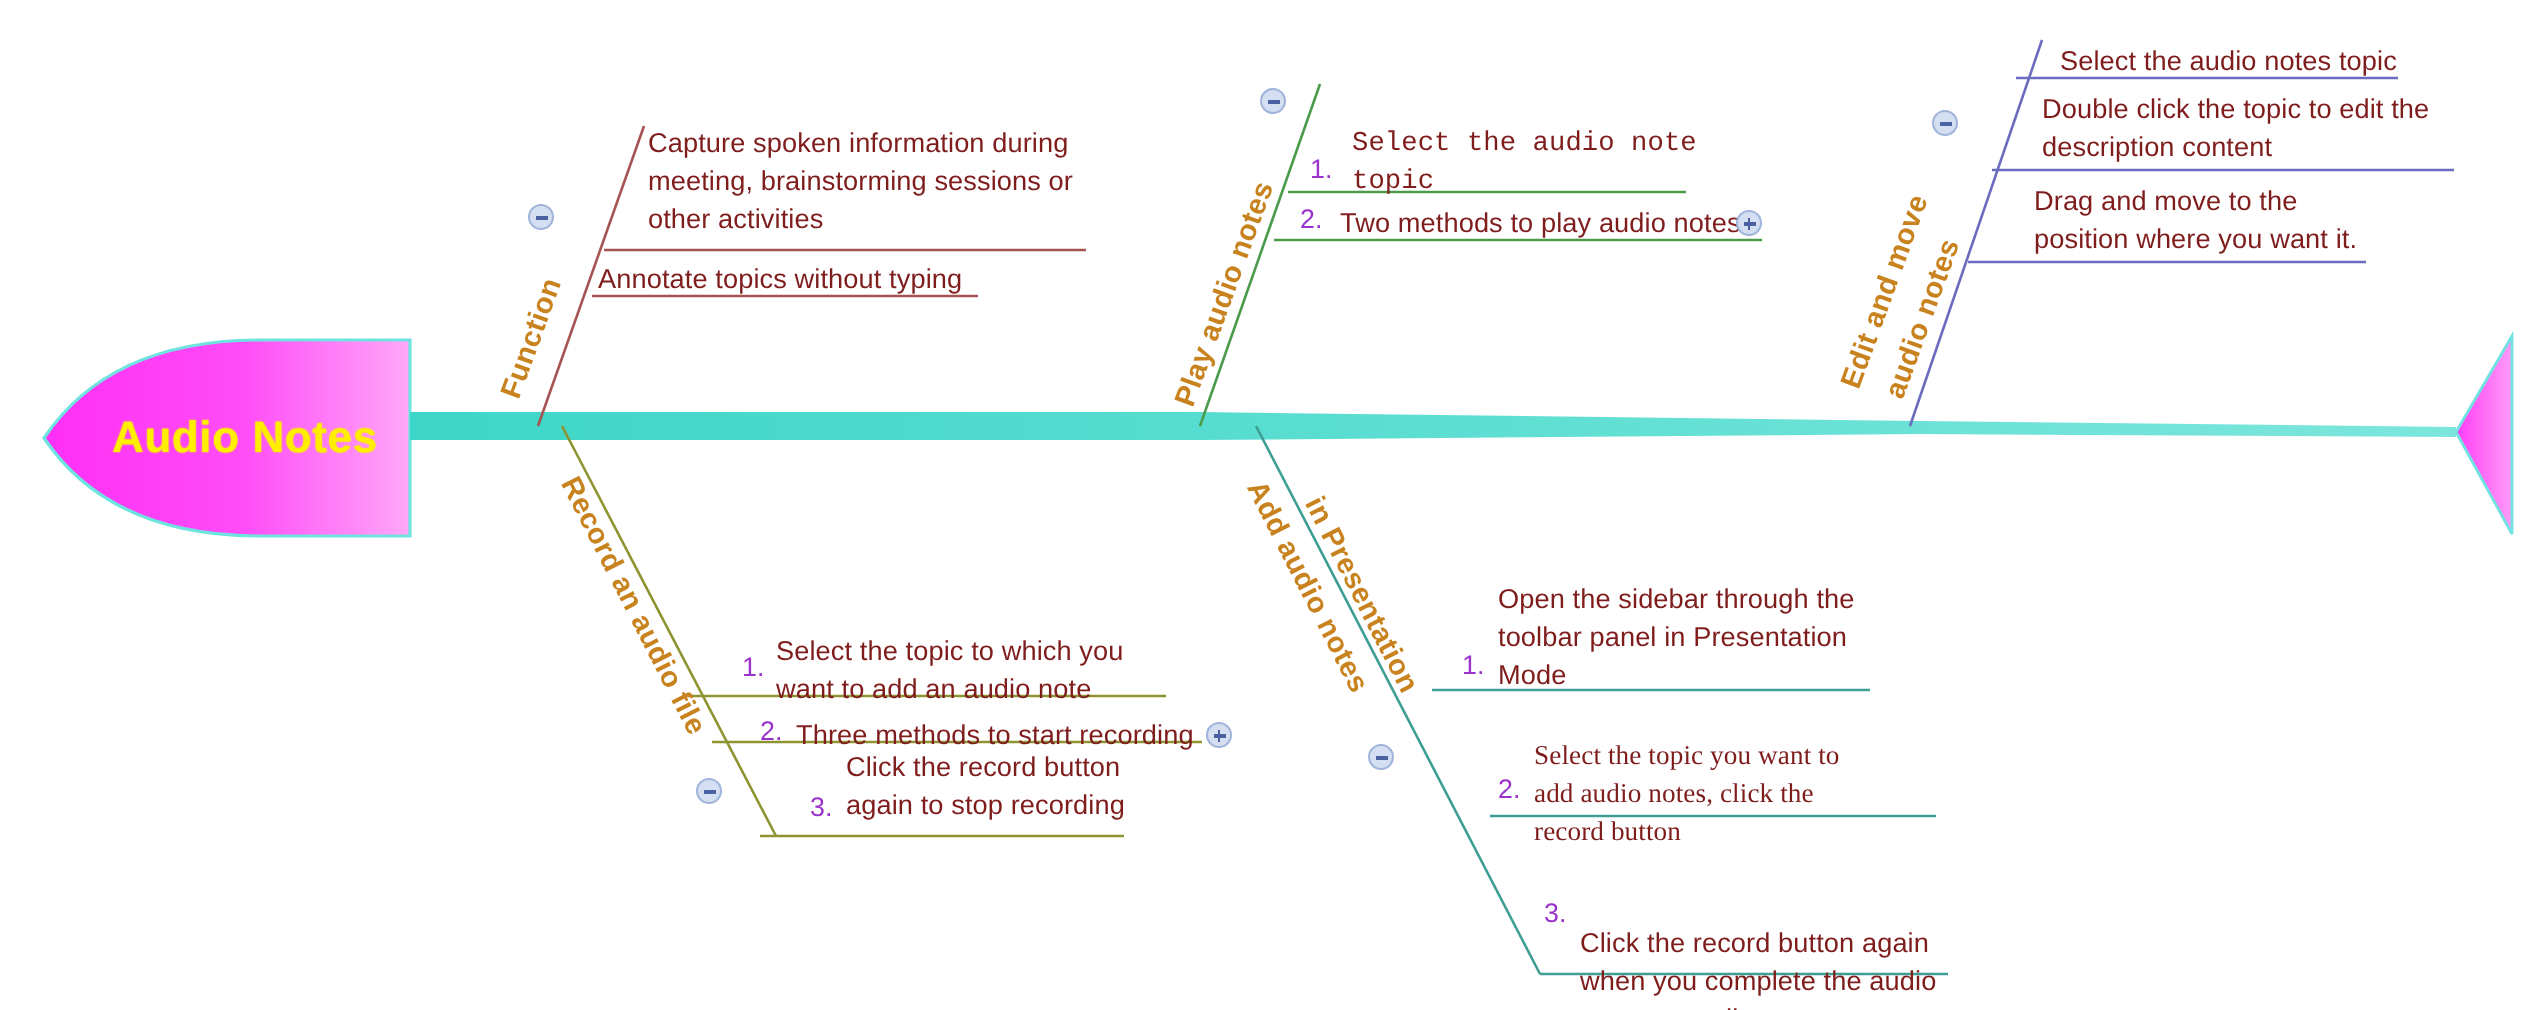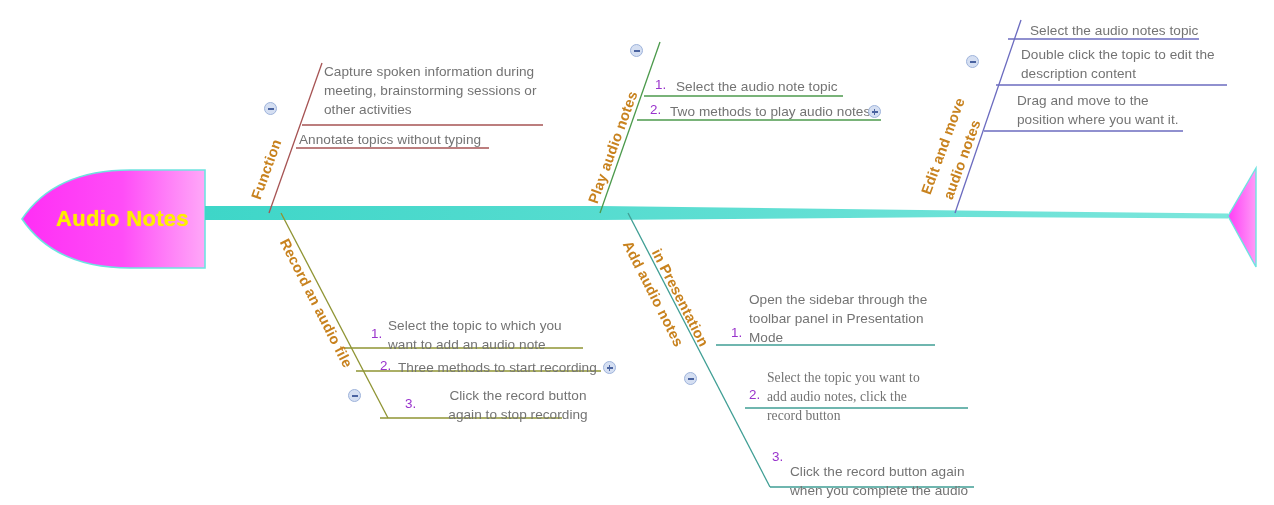--- a/index.html
+++ b/index.html
@@ -28,21 +28,21 @@
     position: absolute;
     color: #c8821e;
     font-size: 14.5px;
     font-weight: 600;
     white-space: nowrap;
     letter-spacing: 0.2px;
     transform-origin: 0 0;
   }
   .item {
     position: absolute;
-    color: #737373;
+    color: #7f1d1d;
     font-size: 13.6px;
     line-height: 19px;
     white-space: pre-line;
     letter-spacing: 0.05px;
   }
   .item-num {
     position: absolute;
     color: #9933cc;
     font-size: 13.4px;
     letter-spacing: 0.05px;
@@ -171,42 +171,42 @@
   <div class="tog" style="left:966px; top:55px;"></div>
   <div class="tog" style="left:348px; top:389px;"></div>
   <div class="tog" style="left:684px; top:372px;"></div>
 
   <div class="item" style="left:324px; top:62px; width:230px;">Capture spoken information during
 meeting, brainstorming sessions or
 other activities</div>
   <div class="item" style="left:299px; top:130px; width:200px;">Annotate topics without typing</div>
 
   <div class="item-num" style="left:655px; top:77px;">1.</div>
-  <div class="item" style="left:676px; top:77px; width:200px;">Select the audio note topic</div>
+  <div class="item" style="left:676px; top:63px; width:200px;font-family:Liberation Mono, monospace;">Select the audio note topic</div>
 
   <div class="item-num" style="left:650px; top:102px;">2.</div>
   <div class="item" style="left:670px; top:102px; width:210px;">Two methods to play audio notes</div>
   <div class="tog plus" style="left:868px; top:105px;"></div>
 
   <div class="item" style="left:1030px; top:21px; width:200px;">Select the audio notes topic</div>
   <div class="item" style="left:1017px; top:91px; width:200px;">Drag and move to the
 position where you want it.</div>
   <div class="item" style="left:1021px; top:45px; width:215px;">Double click the topic to edit the
 description content</div>
 
   <div class="item-num" style="left:371px; top:326px;">1.</div>
   <div class="item" style="left:388px; top:316px; width:200px;">Select the topic to which you
 want to add an audio note</div>
 
   <div class="item-num" style="left:380px; top:358px;">2.</div>
   <div class="item" style="left:398px; top:358px; width:210px;">Three methods to start recording</div>
   <div class="tog plus" style="left:603px; top:361px;"></div>
 
   <div class="item-num" style="left:405px; top:396px;">3.</div>
-  <div class="item" style="left:423px; top:386px; width:190px;text-align:center;">Click the record button
+  <div class="item" style="left:423px; top:374px; width:190px;">Click the record button
 again to stop recording</div>
 
   <div class="item-num" style="left:731px; top:325px;">1.</div>
   <div class="item" style="left:749px; top:290px; width:200px;">Open the sidebar through the
 toolbar panel in Presentation
 Mode</div>
 
   <div class="item-num" style="left:749px; top:387px;">2.</div>
   <div class="item" style="left:767px; top:368px; width:200px;font-family:Liberation Serif, serif;">Select the topic you want to
 add audio notes, click the

